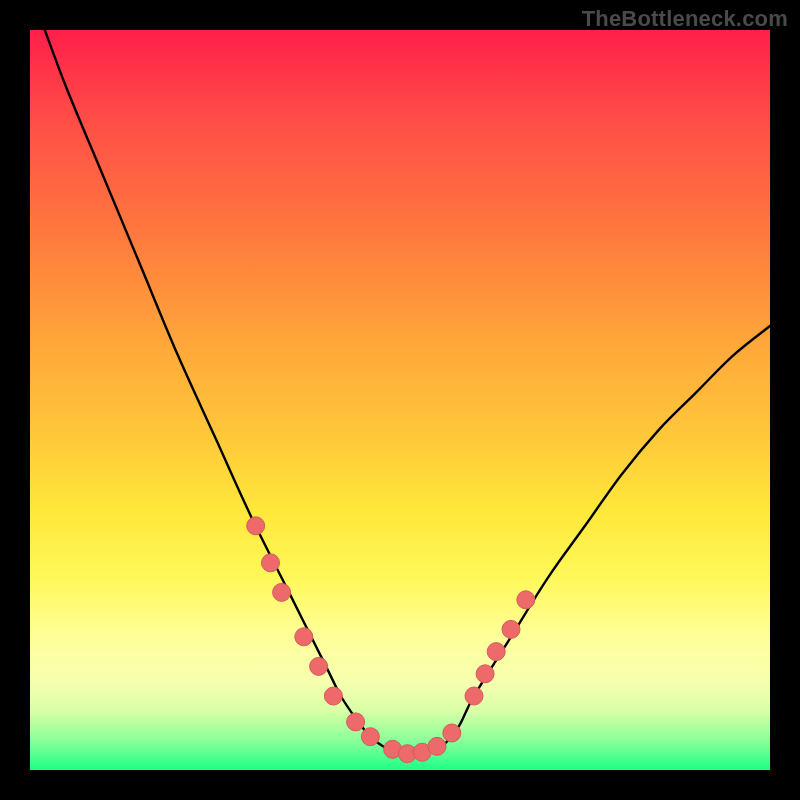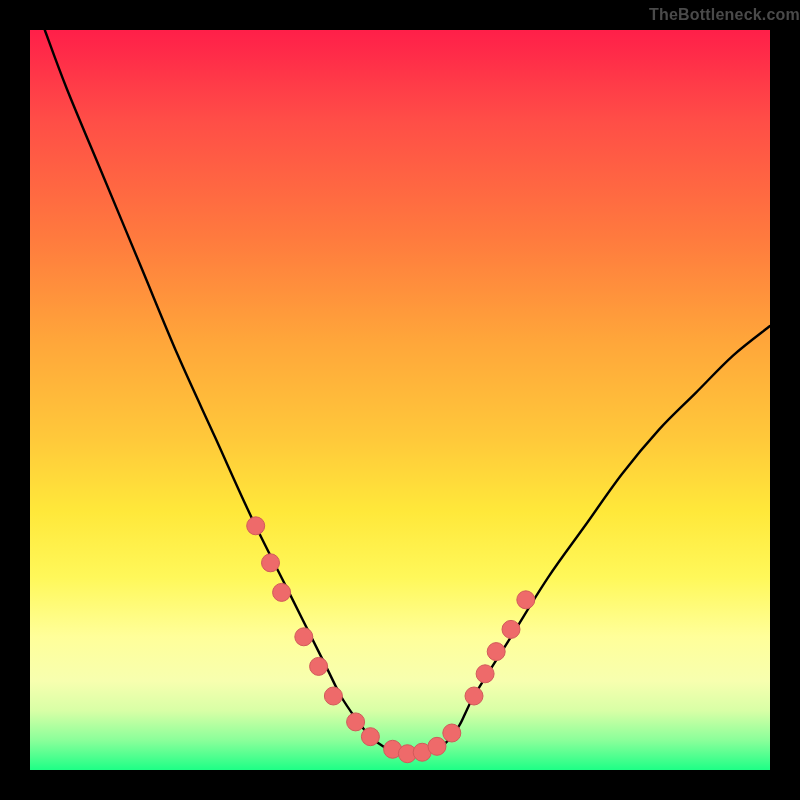--- a/index.html
+++ b/index.html
@@ -37,23 +37,23 @@
       #ffff9a 82%,
       #f7ffaf 88%,
       #d8ffa6 92%,
       #8aff9a 96%,
       #1eff86 100%
     );
   }
   .watermark {
     position: absolute;
     top: 6px;
-    right: 0;
+    right: 12px;
     color: #4a4a4a;
-    font-size: 16px;
+    font-size: 22px;
     font-weight: 600;
     letter-spacing: 0.2px;
     user-select: none;
   }
   svg.curve {
     position: absolute;
     left: 0;
     top: 0;
     width: 740px;
     height: 740px;

